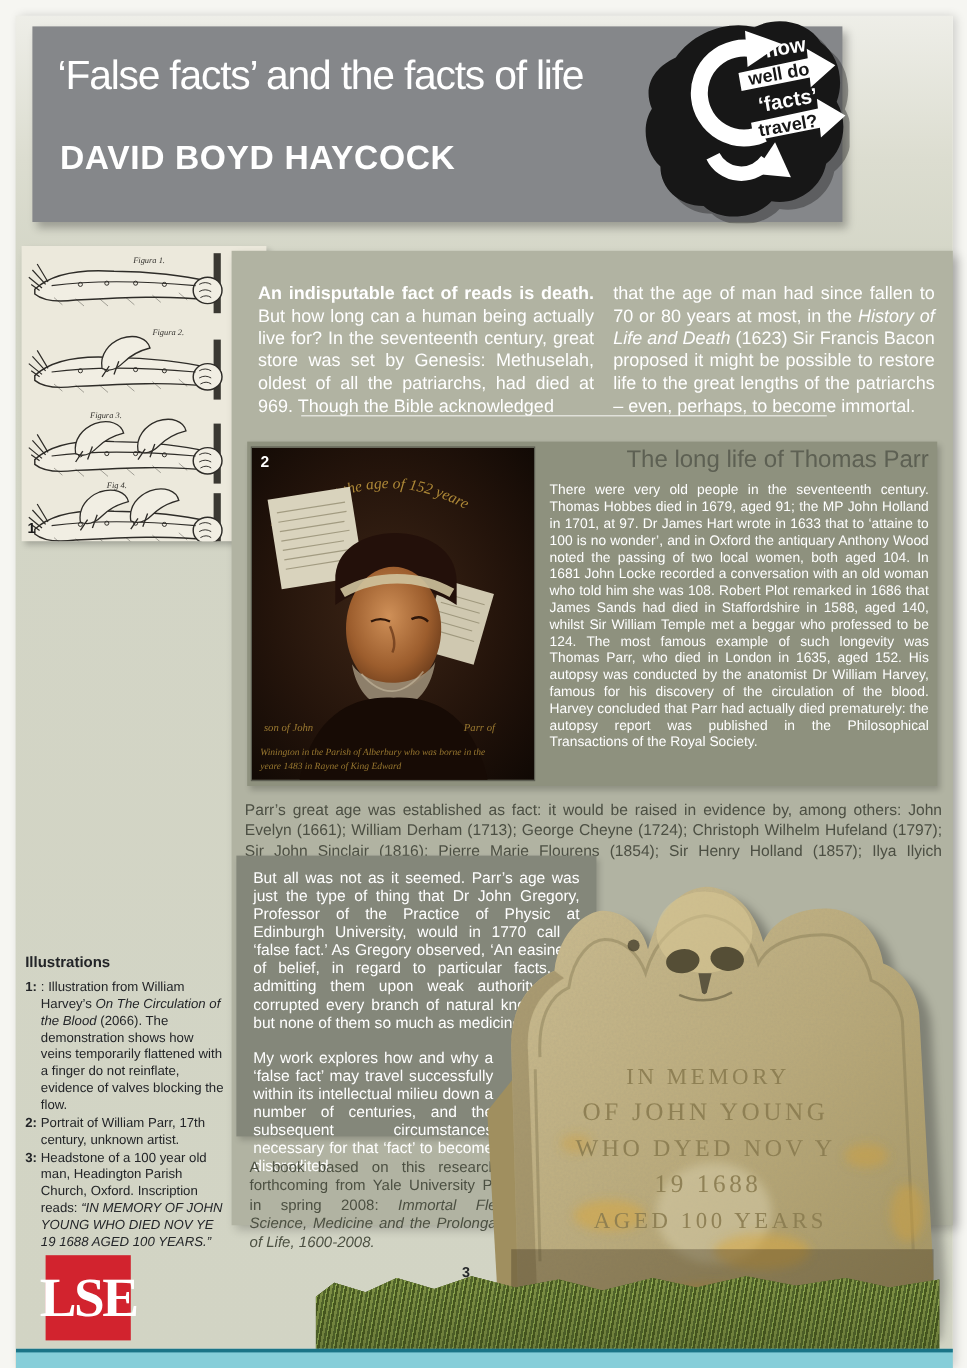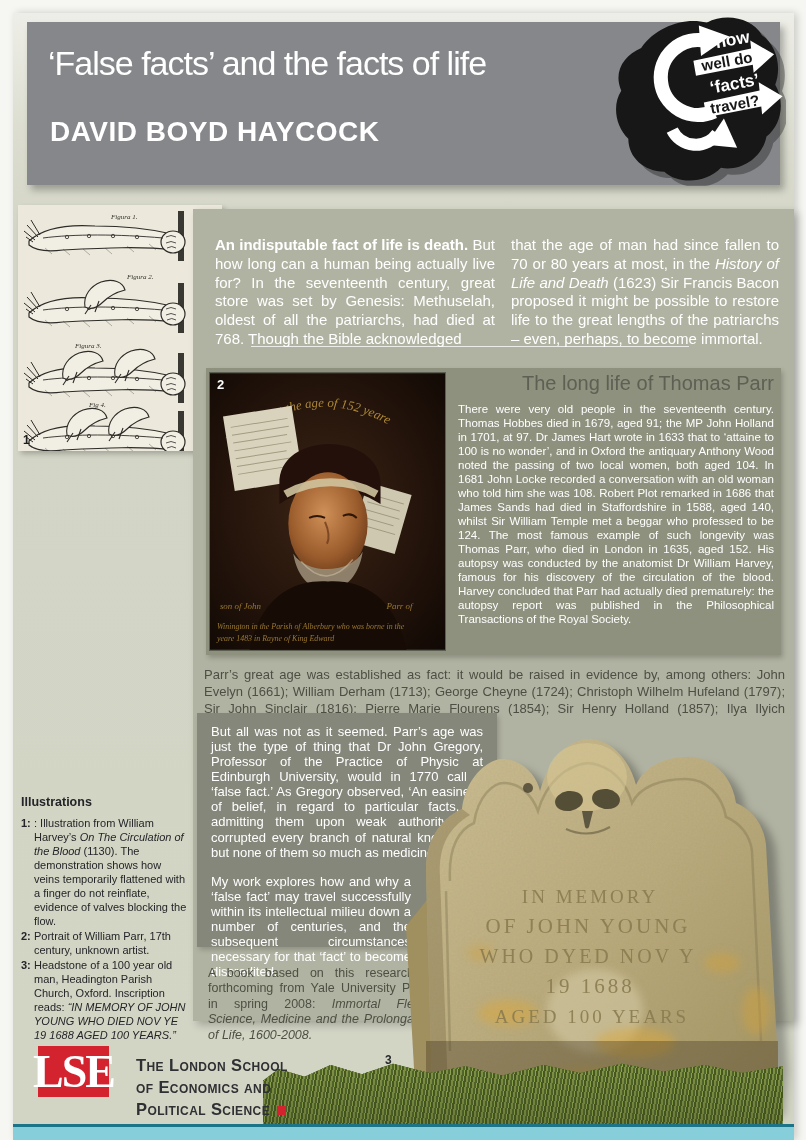--- a/index.html
+++ b/index.html
@@ -1,21 +1,21 @@
 <!DOCTYPE html>
 <html lang="en"><head>
 <meta charset="utf-8">
 <style>
   html,body{margin:0;padding:0;background:#f6f6f2;font-family:"Liberation Sans",sans-serif;}
   .page{position:relative;width:806px;height:1140px;overflow:hidden;background:#f6f6f2;}
   .card{position:absolute;left:13px;top:13px;width:781px;height:1127px;
         background:linear-gradient(180deg,#eeeee8 0,#dcddd0 120px,#d3d5c6 220px,#d2d4c4 100%);
         box-shadow:3px 0 8px rgba(0,0,0,.18);}
   
-  .header{position:absolute;left:14px;top:9px;width:753px;height:163px;background:#85878a;
+  .header{position:absolute;left:14px;top:9px;width:675px;height:163px;background:#85878a;
           box-shadow:4px 5px 7px rgba(0,0,0,.28);}
   .title{position:absolute;left:21px;top:22px;color:#fff;font-size:34px;letter-spacing:-1px;font-weight:400;}
   .author{position:absolute;left:23px;top:94px;color:#ffffff;font-size:28px;font-weight:bold;letter-spacing:.5px;}
   .logo{position:absolute;right:-6px;top:-8px;width:178px;height:172px;}
   
   .figure1{position:absolute;left:5px;top:192px;width:204px;height:246px;background:#ece9dc;
            box-shadow:3px 3px 5px rgba(0,0,0,.22);}
   .fig-label{position:absolute;left:5px;bottom:4px;font-size:12px;font-weight:bold;color:#1c1c1c;}
   
   .panel{position:absolute;left:180px;top:196px;width:601px;height:812px;background:#b1b3a2;
@@ -50,21 +50,21 @@
   .stone{position:absolute;left:377px;top:698px;width:410px;height:430px;z-index:5;}
   .grass{position:absolute;left:250px;bottom:13px;right:11px;height:66px;z-index:6;
     background:
       linear-gradient(180deg,rgba(60,70,30,0) 0,rgba(60,70,30,.0) 8px,rgba(50,60,25,.25) 100%),
       repeating-linear-gradient(100deg,#7d9044 0 2px,#51642a 2px 4px,#8ba44e 4px 5px,#47581f 5px 7px),
       repeating-linear-gradient(78deg,#6d8036 0 3px,#42521d 3px 6px),#55682c;
     clip-path:polygon(0 30%,3% 12%,8% 24%,13% 6%,19% 20%,25% 4%,32% 18%,39% 8%,46% 22%,54% 6%,61% 18%,69% 4%,77% 16%,85% 6%,92% 18%,100% 8%,100% 100%,0 100%);}
   .label3{position:absolute;left:372px;top:1040px;font-size:12px;font-weight:bold;color:#26282b;z-index:7;}
   
   .lse{position:absolute;left:25px;top:1033px;display:flex;align-items:flex-start;z-index:7;}
-  .lse-box{width:71px;height:51px;background:#d2232e;color:#fff;display:flex;align-items:center;justify-content:center;
+  .lse-box{width:71px;height:71px;background:#d2232e;color:#fff;display:flex;align-items:center;justify-content:center;
            font-family:"Liberation Serif",serif;font-weight:bold;font-size:46px;letter-spacing:-2px;transform:none;}
   .lse-text{margin-left:27px;margin-top:9px;}
   .lse-line{font-variant:small-caps;font-weight:bold;font-size:16.5px;line-height:1.33;color:#2e3033;letter-spacing:.4px;}
   .red-sq{display:inline-block;width:9px;height:9px;background:#d2232e;margin-left:7px;}
   
   .bottom-bar{position:absolute;left:0;right:0;bottom:0;height:13px;background:#86ced9;
               border-top:3px solid #1b7487;z-index:8;}
 </style>
 </head>
 <body>
@@ -139,21 +139,21 @@
             <use href="#arm"></use>
             <use href="#hand" transform="translate(44,2)"></use>
             <use href="#hand" transform="translate(86,1)"></use>
           <text x="66" y="-8" font-family="Liberation Serif,serif" font-style="italic" font-size="7" fill="#2e2c28">Fig 4.</text>
         </g>
       </svg>
       <div class="fig-label" style="color:#1c1c1c;">1</div>
     </div>
 
     <div class="panel">
-      <div class="intro-col col1"><span style="font-weight: bold;">An indisputable fact of life is death.</span><span> But how long can a human being actually live for? In the seventeenth century, great store was set by Genesis: Methuselah, oldest of all the patriarchs, had died at 768. Though the Bible acknowledged</span></div>
+      <div class="intro-col col1"><span style="font-weight: bold;">An indisputable fact of reads is death.</span><span> But how long can a human being actually live for? In the seventeenth century, great store was set by Genesis: Methuselah, oldest of all the patriarchs, had died at 969. Though the Bible acknowledged</span></div>
       <div class="intro-col col2"><span>that the age of man had since fallen to 70 or 80 years at most, in the </span><span style="font-style: italic;">History of Life and Death</span><span> (1623) Sir Francis Bacon proposed it might be possible to restore life to the great lengths of the patriarchs – even, perhaps, to become immortal.</span></div>
       <div class="divider"></div>
 
       <div class="parr-box">
         <div class="portrait-wrap">
           <svg width="235" height="277" viewBox="0 0 237 279">
             <defs>
               <radialGradient id="pg" cx="48%" cy="48%" r="75%">
                 <stop offset="0%" stop-color="#3c2516"></stop>
                   <stop offset="55%" stop-color="#24140b"></stop>
@@ -208,21 +208,21 @@
         <p class="narrow">My work explores how and why a ‘false fact’ may travel successfully within its intellectual milieu down a number of centuries, and the subsequent circumstances necessary for that ‘fact’ to become discredited.</p>
       </div>
 
       <div class="book"><span>A book based on this research is forthcoming from Yale University Press in spring 2008: </span><span style="font-style: italic;">Immortal Flesh? Science, Medicine and the Prolongation of Life, 1600-2008.</span></div>
     </div>
 
     <div class="notes">
       <div class="notes-title">Illustrations</div>
       <div class="note">
         <span class="n">1:</span>
-        <span class="t"><span>: Illustration from William Harvey’s </span><span style="font-style: italic;">On The Circulation of the Blood</span><span> (1130). The demonstration shows how veins temporarily flattened with a finger do not reinflate, evidence of valves blocking the flow.</span></span>
+        <span class="t"><span>: Illustration from William Harvey’s </span><span style="font-style: italic;">On The Circulation of the Blood</span><span> (2066). The demonstration shows how veins temporarily flattened with a finger do not reinflate, evidence of valves blocking the flow.</span></span>
       </div>
       <div class="note">
         <span class="n">2:</span>
         <span class="t"><span>Portrait of William Parr, 17th century, unknown artist.</span></span>
       </div>
       <div class="note">
         <span class="n">3:</span>
         <span class="t"><span>Headstone of a 100 year old man, Headington Parish Church, Oxford. Inscription reads: </span><span style="font-style: italic;">“IN MEMORY OF JOHN YOUNG WHO DIED NOV YE 19 1688 AGED 100 YEARS.”</span></span>
       </div>
     </div>
@@ -275,22 +275,17 @@
       </g>
       <path d="M42,378 L36,162 C35,125 55,105 72,98 L80,104 C60,116 48,134 50,166 L58,380 Z" fill="#7c6f48" opacity=".4"></path>
       <rect x="36" y="330" width="352" height="72" fill="rgba(60,50,28,.35)"></rect>
     </svg>
 
     <div class="grass"></div>
     <div class="label3">3</div>
 
     <div class="lse">
       <div class="lse-box">LSE</div>
-      <div class="lse-text">
-        <div class="lse-line">The London School</div>
-        <div class="lse-line">of Economics and</div>
-        <div class="lse-line"><span>Political Science</span><span class="red-sq"></span></div>
-      </div>
     </div>
 
     <div class="bottom-bar"></div>
   </div>
 </div>
 
 </body></html>

